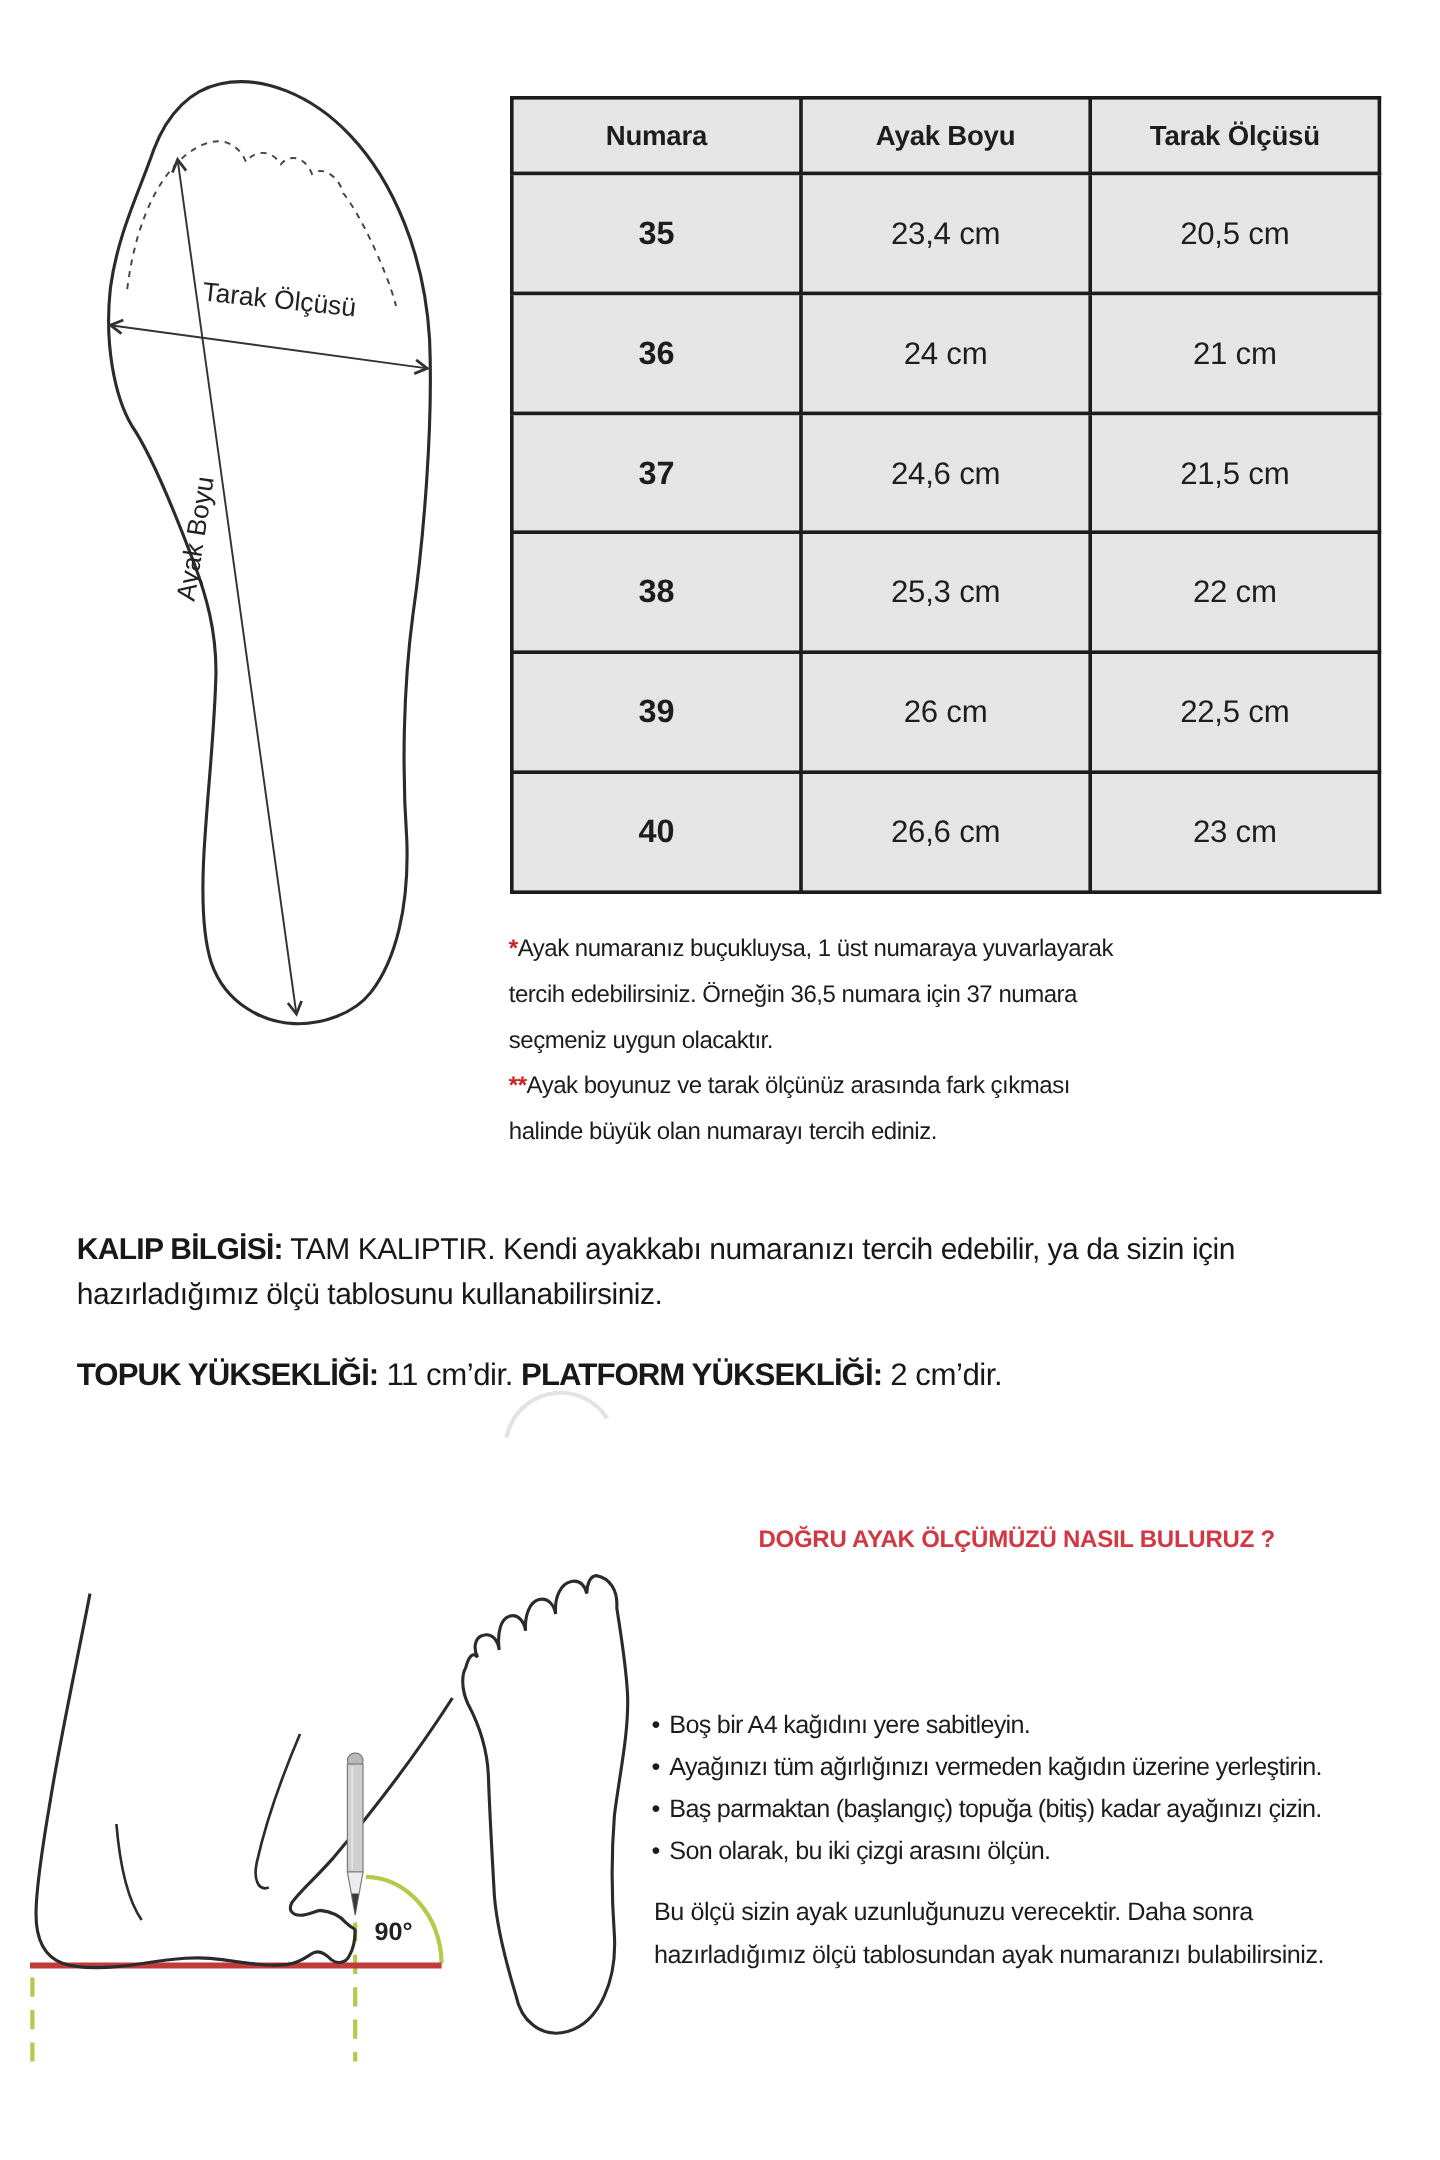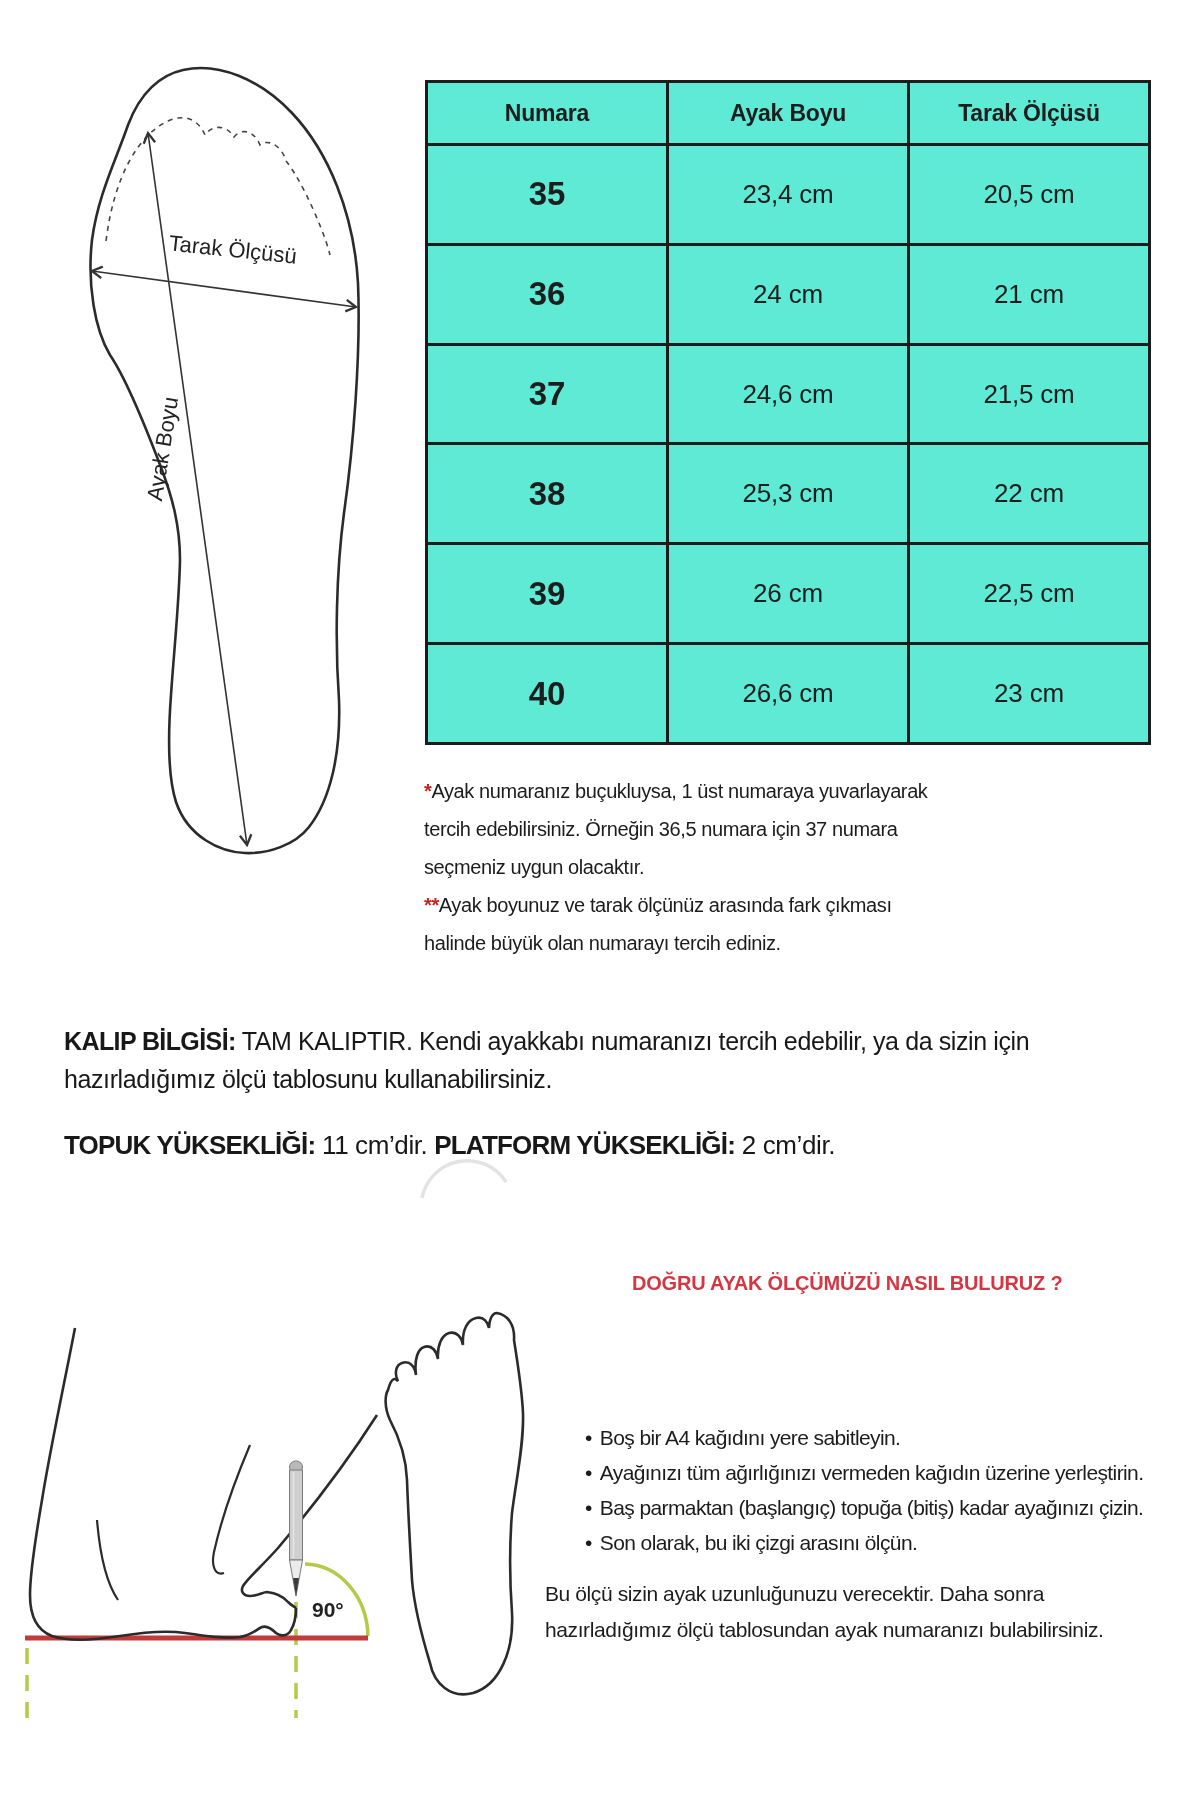--- a/index.html
+++ b/index.html
@@ -9,25 +9,25 @@
   }
   svg text{font-family:"Liberation Sans",sans-serif;fill:#222;}
 
   
   .size-table{
     position:absolute;left:425px;top:80px;width:726px;height:665px;
     border-collapse:collapse;table-layout:fixed;
   }
   .size-table th,.size-table td{
     border:3px solid #1c1c1c;text-align:center;vertical-align:middle;
-    color:#1d1d1d;background:#5eead4;padding:0;
+    color:#1d1d1d;background:#e5e5e5;padding:0;
   }
   .size-table th{height:60px;font-size:23px;font-weight:bold;letter-spacing:-0.2px;}
   .size-table td{height:82px;font-size:26px;letter-spacing:-0.2px;}
-  .size-table td.num{font-size:33px;font-weight:bold;margin-top:43px;}
+  .size-table td.num{font-size:27px;font-weight:bold;margin-top:43px;}
 
   
   .notes{position:absolute;left:424px;top:772px;font-size:20px;letter-spacing:-0.4px;color:#1c1c1c;}
   .notes .nline{height:38px;line-height:38px;white-space:nowrap;}
   .star{color:#cc1f1f;font-weight:bold;}
 
   
   .kalip{position:absolute;left:64px;top:1022px;font-size:25px;letter-spacing:-0.4px;color:#181818;}
   .kalip .kline{height:38px;line-height:38px;white-space:nowrap;}
   .kalip .blabel{font-weight:bold;letter-spacing:-0.6px;}
@@ -35,21 +35,21 @@
   .heights{position:absolute;left:64px;top:1126px;font-size:26px;letter-spacing:-0.4px;
     height:38px;line-height:38px;white-space:nowrap;color:#181818;}
   .heights .blabel{font-weight:bold;letter-spacing:-0.8px;}
 
   
   .guide-heading{
     position:absolute;left:632px;top:1272px;font-size:20px;font-weight:bold;
     letter-spacing:-0.2px;color:#d23742;white-space:nowrap;text-align:center;
   }
   .bullets{position:absolute;left:543px;top:1420px;font-size:21px;letter-spacing:-0.6px;color:#1c1c1c;}
-  .bullets .bline{height:35px;line-height:35px;white-space:nowrap;margin-left:42px;}
+  .bullets .bline{height:35px;line-height:35px;white-space:nowrap;}
   .bullets .dot{margin-right:8px;}
   .outro{position:absolute;left:545px;top:1576px;font-size:21px;letter-spacing:-0.4px;color:#1c1c1c;}
   .outro .oline{height:36px;line-height:36px;white-space:nowrap;}
 
   .diagram{position:absolute;}
 </style>
 </head>
 <body>
 
 <div class="canvas">

